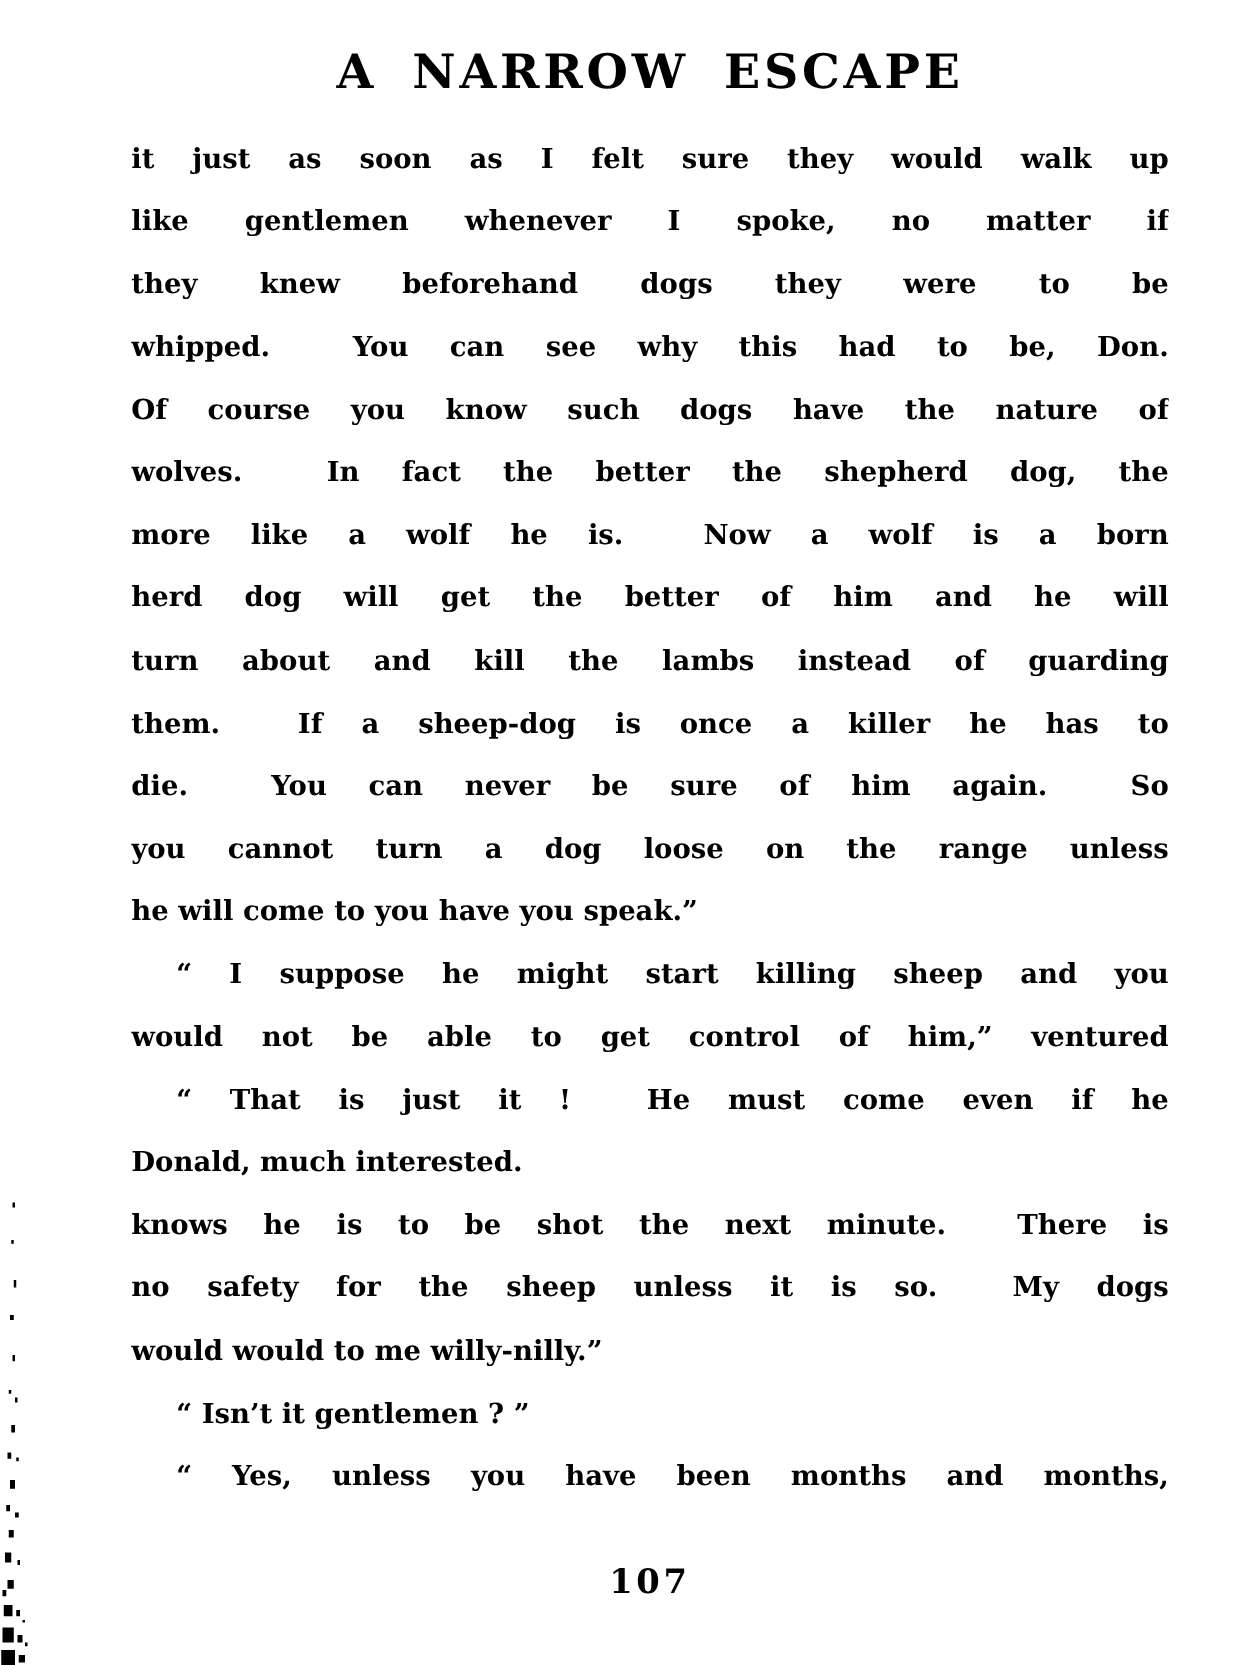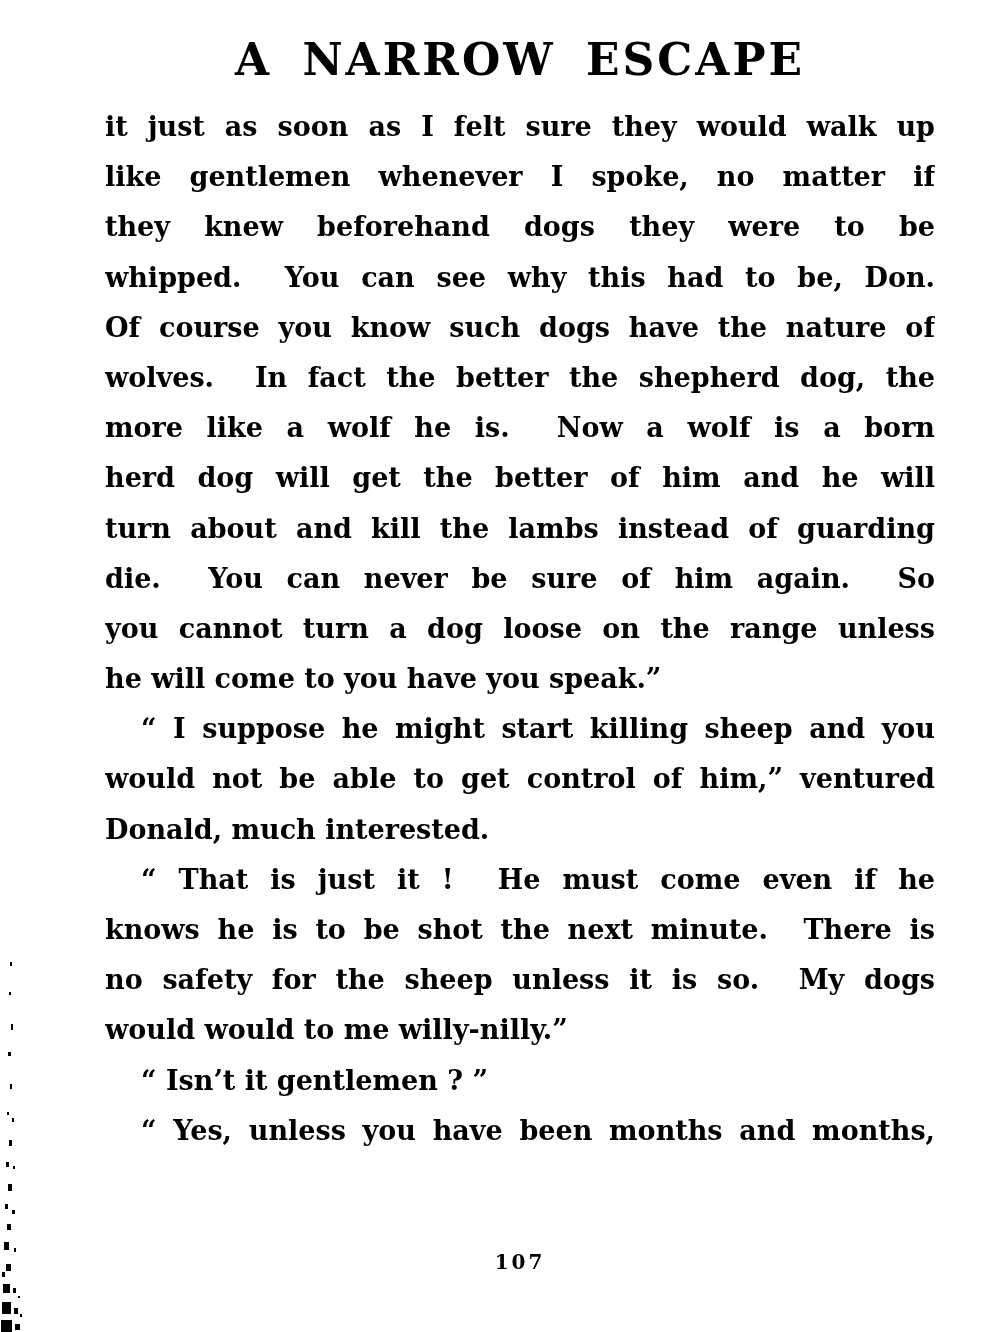--- a/index.html
+++ b/index.html
@@ -15,32 +15,32 @@
     overflow: hidden;
     font-family: "DejaVu Serif", serif;
     color: #000000;
   }
   .chapter-title {
     position: absolute;
     top: 34px;
     left: 105px;
     width: 830px;
     text-align: center;
-    font-size: 44px;
+    font-size: 38px;
     font-weight: bold;
     letter-spacing: 3px;
     word-spacing: 12px;
     white-space: nowrap;
   }
   .text-body {
     position: absolute;
     top: 102px;
     left: 105px;
     width: 830px;
-    font-size: 27px;
+    font-size: 22px;
     font-weight: bold;
     line-height: 50.2px;
   }
   .line {
     height: 50.2px;
     overflow: hidden;
     text-align: justify;
     text-align-last: justify;
   }
   .line.no-justify {
@@ -48,21 +48,21 @@
   }
   .line.indent {
     text-indent: 36px;
   }
   .page-number {
     position: absolute;
     top: 1250px;
     left: 105px;
     width: 830px;
     text-align: center;
-    font-size: 20px;
+    font-size: 27px;
     font-weight: bold;
     letter-spacing: 3px;
   }
   .scan-noise {
     position: absolute;
     left: 0;
     top: 952px;
   }
 </style>
 </head>
@@ -75,27 +75,28 @@
   <div class="text-body">
       <div class="line">it just as soon as I felt sure they would walk up</div>
       <div class="line">like gentlemen whenever I spoke, no matter if</div>
       <div class="line">they knew beforehand dogs they were to be</div>
       <div class="line">whipped.&nbsp; You can see why this had to be, Don.</div>
       <div class="line">Of course you know such dogs have the nature of</div>
       <div class="line">wolves.&nbsp; In fact the better the shepherd dog, the</div>
       <div class="line">more like a wolf he is.&nbsp; Now a wolf is a born</div>
       <div class="line">herd dog will get the better of him and he will</div>
       <div class="line">turn about and kill the lambs instead of guarding</div>
+      <div class="line">them.&nbsp; If a sheep-dog is once a killer he has to</div>
       <div class="line">die.&nbsp; You can never be sure of him again.&nbsp; So</div>
       <div class="line">you cannot turn a dog loose on the range unless</div>
       <div class="line no-justify">he will come to you have you speak.”</div>
       <div class="line indent">“ I suppose he might start killing sheep and you</div>
       <div class="line">would not be able to get control of him,” ventured</div>
+      <div class="line indent">“ That is just it !&nbsp; He must come even if he</div>
       <div class="line no-justify">Donald, much interested.</div>
-      <div class="line indent">“ That is just it !&nbsp; He must come even if he</div>
       <div class="line">knows he is to be shot the next minute.&nbsp; There is</div>
       <div class="line">no safety for the sheep unless it is so.&nbsp; My dogs</div>
       <div class="line no-justify">would would to me willy-nilly.”</div>
       <div class="line indent no-justify">“ Isn’t it gentlemen ? ”</div>
       <div class="line indent">“ Yes, unless you have been months and months,</div>
     </div>
 
   <div class="page-number">107</div>
 
   <svg class="scan-noise" width="40" height="380" viewBox="0 0 40 380" xmlns="http://www.w3.org/2000/svg">

